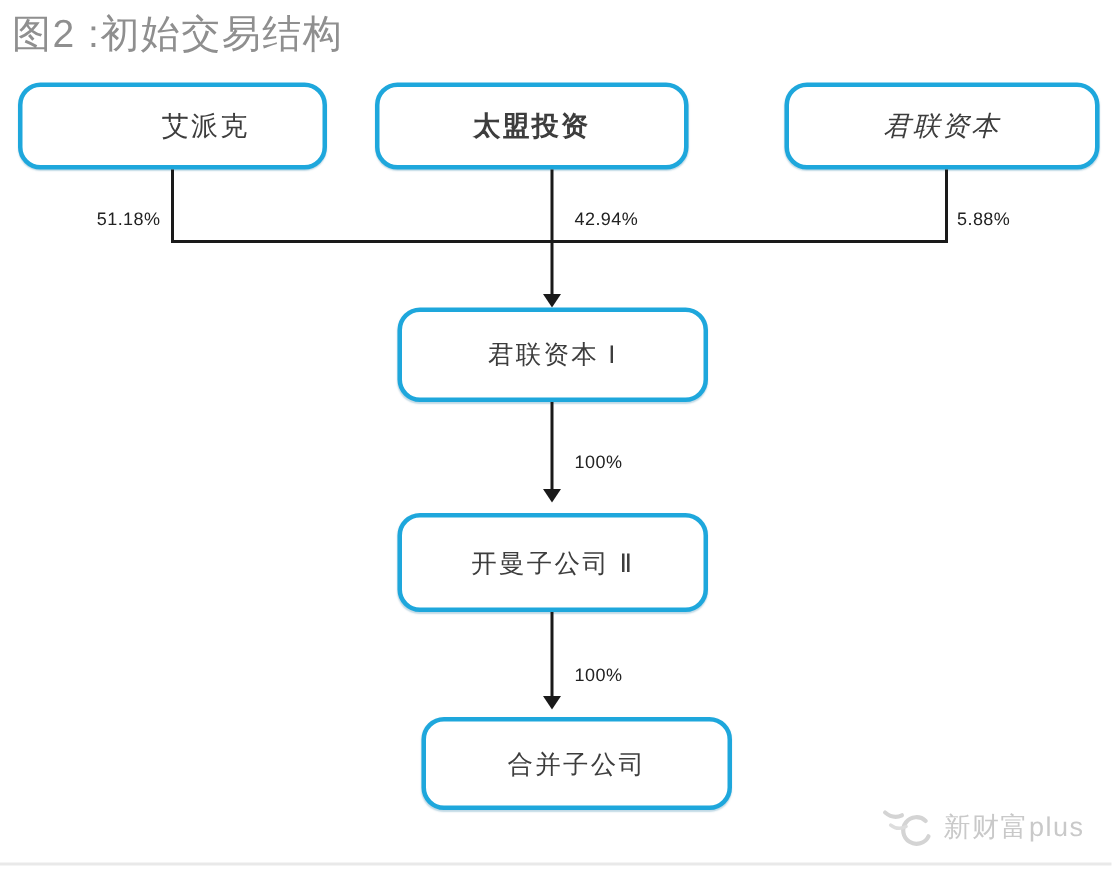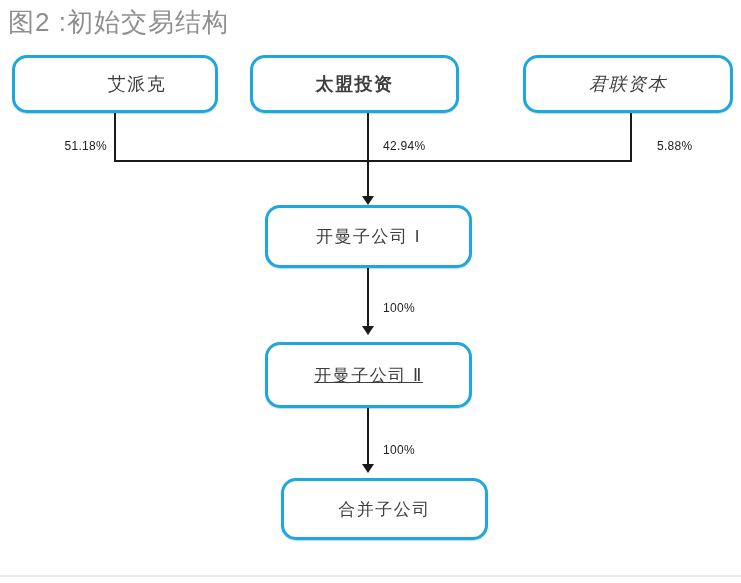--- a/index.html
+++ b/index.html
@@ -83,38 +83,48 @@
   </div>
 
   <div class="line" style="left:114px;top:113px;width:2px;height:48px;"></div>
   <div class="line" style="left:630px;top:113px;width:2px;height:48px;"></div>
   <div class="line" style="left:114px;top:160px;width:518px;height:2px;"></div>
   <div class="line" style="left:367px;top:113px;width:2px;height:84px;"></div>
   <div class="arrowhead" style="left:362px;top:196px;"></div>
 
   <div class="pct" style="left:47px;top:139px;width:60px;text-align:right;">51.18%</div>
   <div class="pct" style="left:383px;top:139px;">42.94%</div>
-  <div class="pct" style="left:638px;top:139px;margin-left:19px;">5.88%</div>
+  <div class="pct" style="left:638px;top:139px;">5.88%</div>
 
   <div class="node mid" style="top:205px;height:63px;">
-    <span>开曼子公司 I</span>
+    <span>君联资本 I</span>
   </div>
 
   <div class="line" style="left:367px;top:268px;width:2px;height:60px;"></div>
   <div class="arrowhead" style="left:362px;top:326px;"></div>
   <div class="pct" style="left:383px;top:301px;">100%</div>
 
-  <div class="node mid" style="top:342px;height:66px;text-decoration:underline;">
+  <div class="node mid" style="top:342px;height:66px;">
     <span>开曼子公司 Ⅱ</span>
   </div>
 
   <div class="line" style="left:367px;top:408px;width:2px;height:58px;"></div>
   <div class="arrowhead" style="left:362px;top:464px;"></div>
   <div class="pct" style="left:383px;top:443px;">100%</div>
 
   <div class="node mid" style="top:478px;height:62px;margin-left:16px;">
     <span>合并子公司</span>
   </div>
 
   <div class="hairline"></div>
 
+  <div class="watermark">
+    <span style="display:inline-flex;">
+      <svg width="38" height="28" viewBox="0 0 40 30" aria-hidden="true">
+        <path d="M33 11 A9.5 9.5 0 1 0 35 22" fill="none" stroke="#d4d4d4" stroke-width="3" stroke-linecap="round"></path>
+        <path d="M4 5 Q10 10 16 7" fill="none" stroke="#d4d4d4" stroke-width="3" stroke-linecap="round"></path>
+        <path d="M8 14 Q13 18 19 15" fill="none" stroke="#dddddd" stroke-width="2.5" stroke-linecap="round"></path>
+      </svg>
+    </span>
+    <span>新财富plus</span>
+  </div>
 
 </div>
 
 </body></html>

